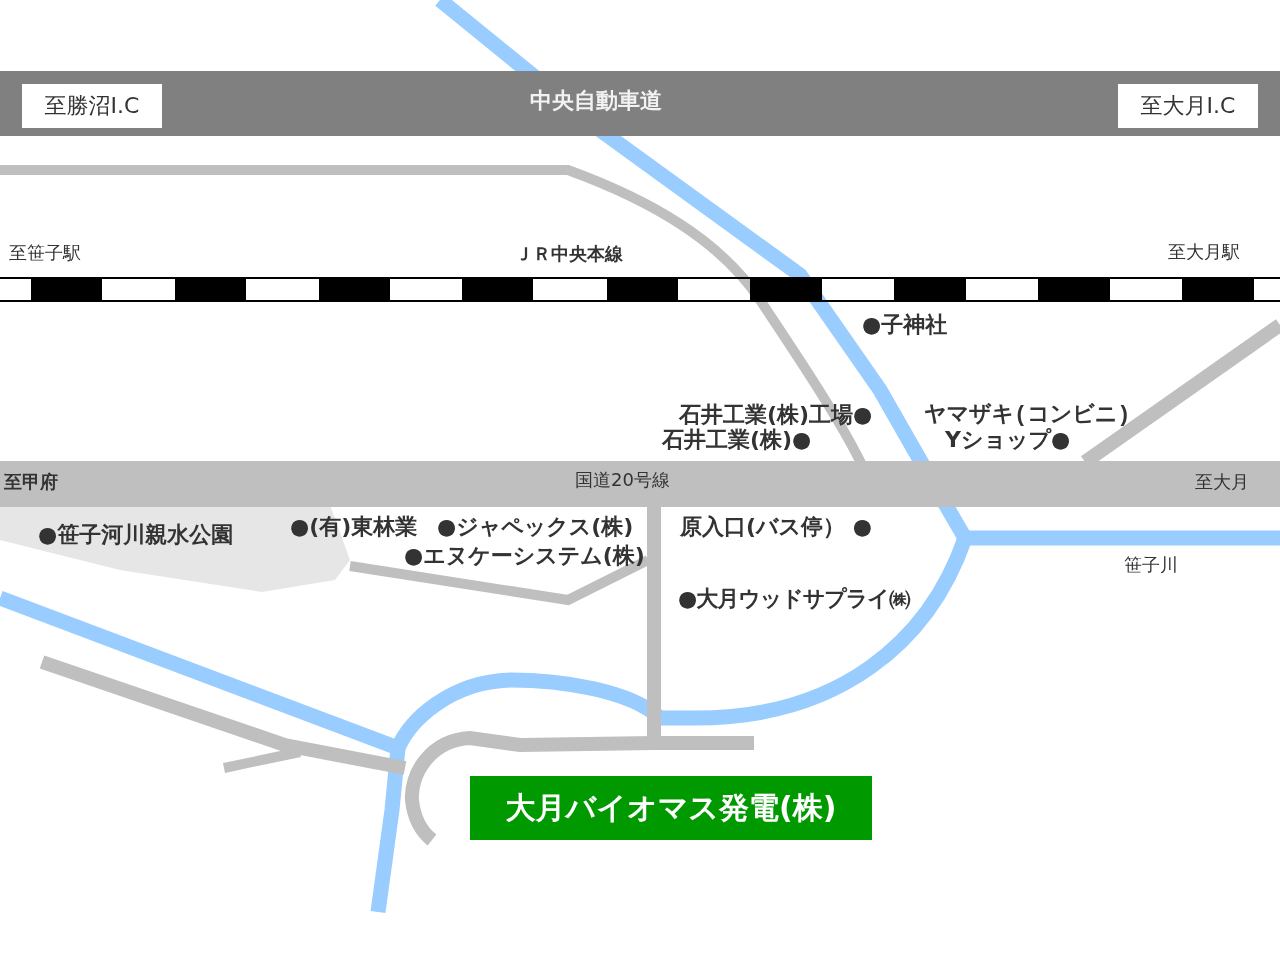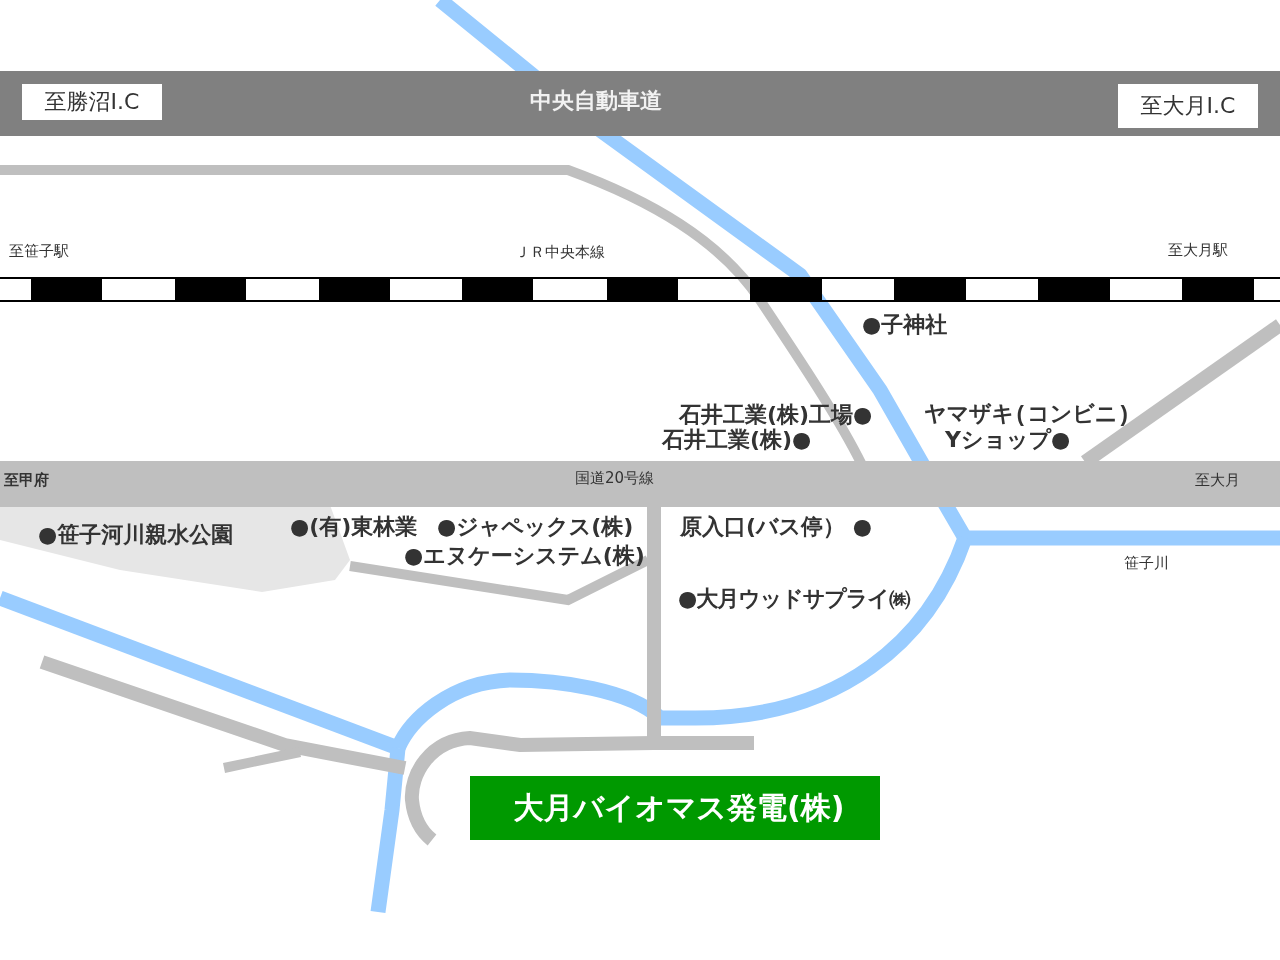--- a/index.html
+++ b/index.html
@@ -3,33 +3,33 @@
   <meta charset="utf-8">
   <style>
     html, body { margin: 0; padding: 0; }
     body {
       width: 1280px; height: 960px; position: relative; overflow: hidden;
       background: #ffffff;
       font-family: "DejaVu Sans", "Liberation Sans", sans-serif;
     }
     #map-svg { position: absolute; left: 0; top: 0; width: 1280px; height: 960px; }
     .lbl { position: absolute; white-space: nowrap; color: #333333; line-height: 1; }
-    .bold { font-weight: normal; text-align: center; }
+    .bold { font-weight: bold; text-align: center; }
     .box-label {
       position: absolute; background: #ffffff; color: #333333;
       font-size: 22px; display: flex; align-items: center; justify-content: center;
     }
     .hw-title { color: #f2f2f2; font-weight: bold; font-size: 22px; }
     .dest-box {
       position: absolute; background: #009900; color: #ffffff;
       font-weight: bold; font-size: 30px;
       display: flex; align-items: center; justify-content: center;
     }
     .poi { font-size: 22px; font-weight: bold; }
-    .road-lbl { font-size: 15px; }
+    .road-lbl { font-size: 18px; }
   </style>
 </head>
 <body>
 
 <svg id="map-svg" viewBox="0 0 1280 960" xmlns="http://www.w3.org/2000/svg">
 
   <polygon points="0,505 330,505 350,560 335,580 262,592 120,570 0,540" fill="#e6e6e6"></polygon>
 
   <polyline points="440,0 600,130 800,275 880,390 940,495 965,538" fill="none" stroke="#99ccff" stroke-width="15" stroke-linejoin="round"></polyline>
 
@@ -66,21 +66,21 @@
   <polyline points="350,566 568,600 648,560" fill="none" stroke="#bfbfbf" stroke-width="10"></polyline>
 
   <polyline points="654,505 654,745" fill="none" stroke="#bfbfbf" stroke-width="14"></polyline>
 
   <path d="M754,743 L654,743 L520,745 L470,738 C430,740 410,775 412,800 C414,820 422,832 432,840" fill="none" stroke="#bfbfbf" stroke-width="14"></path>
 
   <polyline points="42,662 285,745 405,768" fill="none" stroke="#bfbfbf" stroke-width="14"></polyline>
   <polyline points="224,768 300,752" fill="none" stroke="#bfbfbf" stroke-width="10"></polyline>
 </svg>
 
-<div class="box-label" style="left:22px; top:84px; width:140px; height:36px;">至勝沼I.C</div>
+<div class="box-label" style="left:22px; top:84px; width:140px; height:44px;">至勝沼I.C</div>
 <div class="lbl hw-title" style="left:530px; top:90px;">中央自動車道</div>
 <div class="box-label" style="left:1118px; top:84px; width:140px; height:44px;">至大月I.C</div>
 
 <div class="lbl road-lbl" style="left:9px; top:244px;">至笹子駅</div>
 <div class="lbl road-lbl bold" style="left:515px; top:245px;">ＪＲ中央本線</div>
 <div class="lbl road-lbl" style="left:1168px; top:243px;">至大月駅</div>
 
 <div class="lbl road-lbl" style="left:4px; top:473px;font-weight:bold;">至甲府</div>
 <div class="lbl road-lbl" style="left:575px; top:471px;">国道20号線</div>
 <div class="lbl road-lbl" style="left:1195px; top:473px;">至大月</div>
@@ -92,13 +92,13 @@
 <div class="lbl poi" style="left:662px; top:429px;">石井工業(株)●</div>
 <div class="lbl poi" style="left:924px; top:405px;font-family:Liberation Mono, monospace;">ヤマザキ(コンビニ)</div>
 <div class="lbl poi" style="left:945px; top:429px;">Yショップ●</div>
 <div class="lbl poi" style="left:38px; top:524px;text-align:right;">●笹子河川親水公園</div>
 <div class="lbl poi" style="left:290px; top:516px;">●(有)東林業</div>
 <div class="lbl poi" style="left:437px; top:516px;">●ジャペックス(株)</div>
 <div class="lbl poi" style="left:404px; top:545px;">●エヌケーシステム(株)</div>
 <div class="lbl poi" style="left:680px; top:516px;">原入口(バス停）  ●</div>
 <div class="lbl poi" style="left:678px; top:588px; letter-spacing:-1px;">●大月ウッドサプライ㈱</div>
 
-<div class="dest-box" style="left:470px; top:776px; width:402px; height:64px;padding-left:8px;">大月バイオマス発電(株)</div>
+<div class="dest-box" style="left:470px; top:776px; width:402px; height:64px;">大月バイオマス発電(株)</div>
 
 </body></html>

